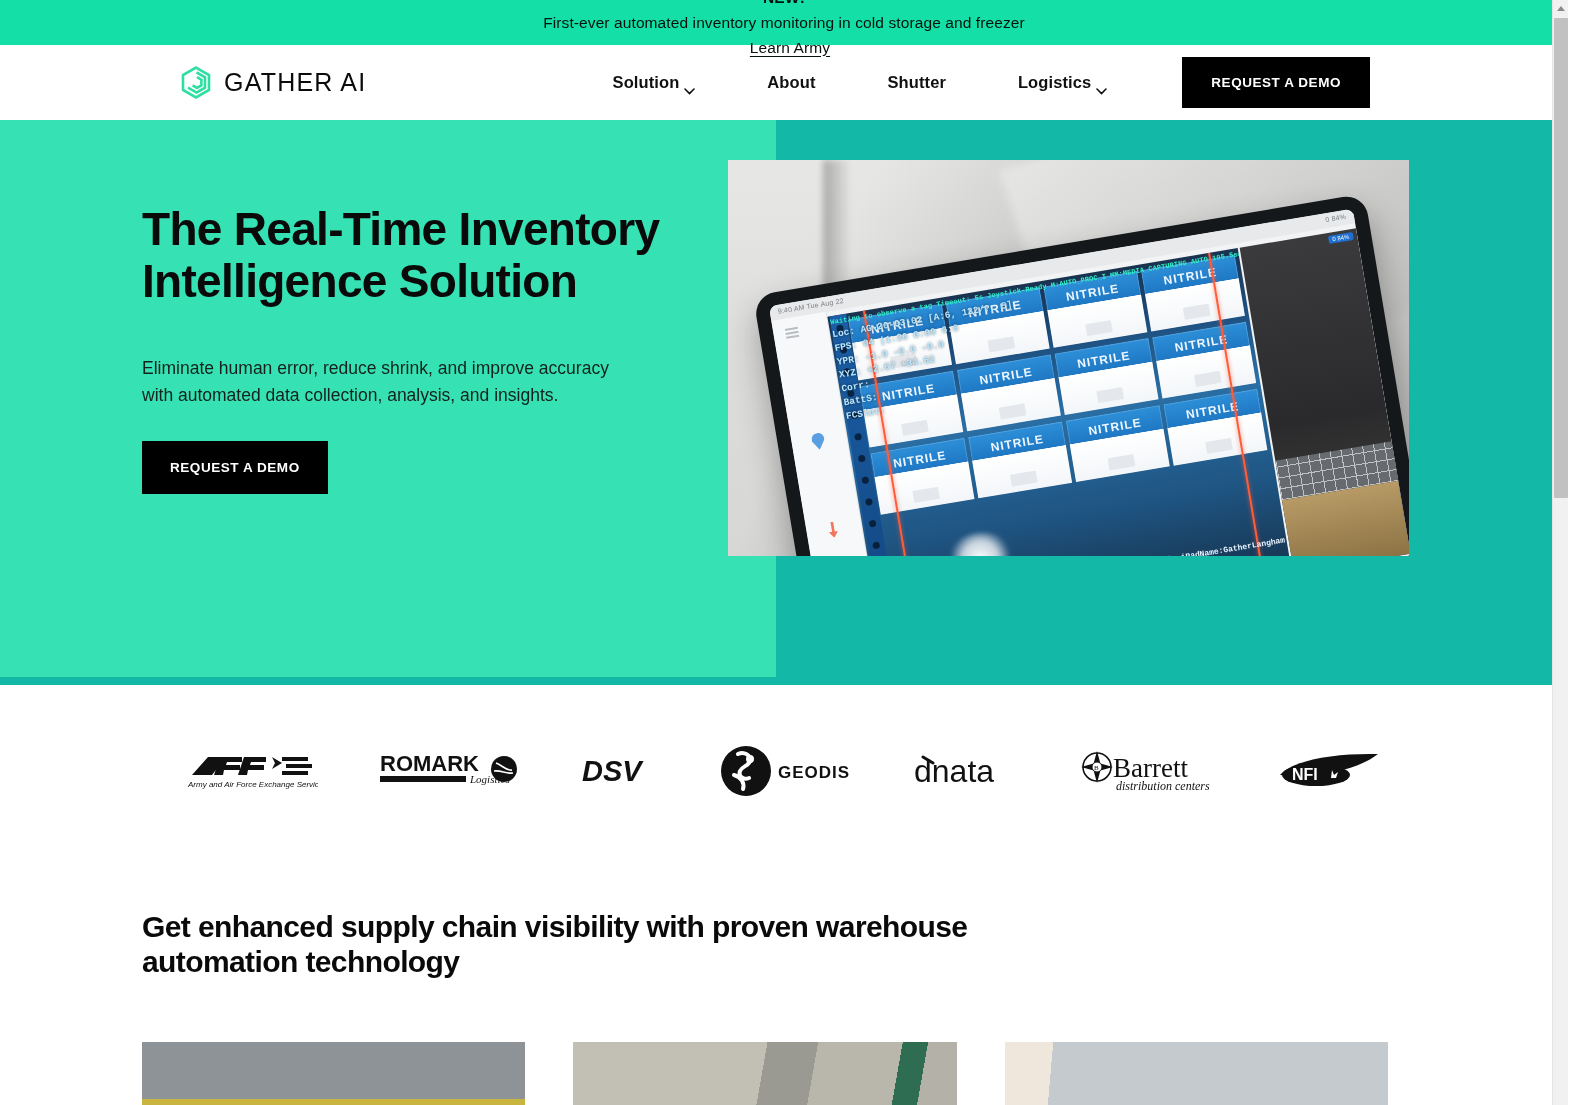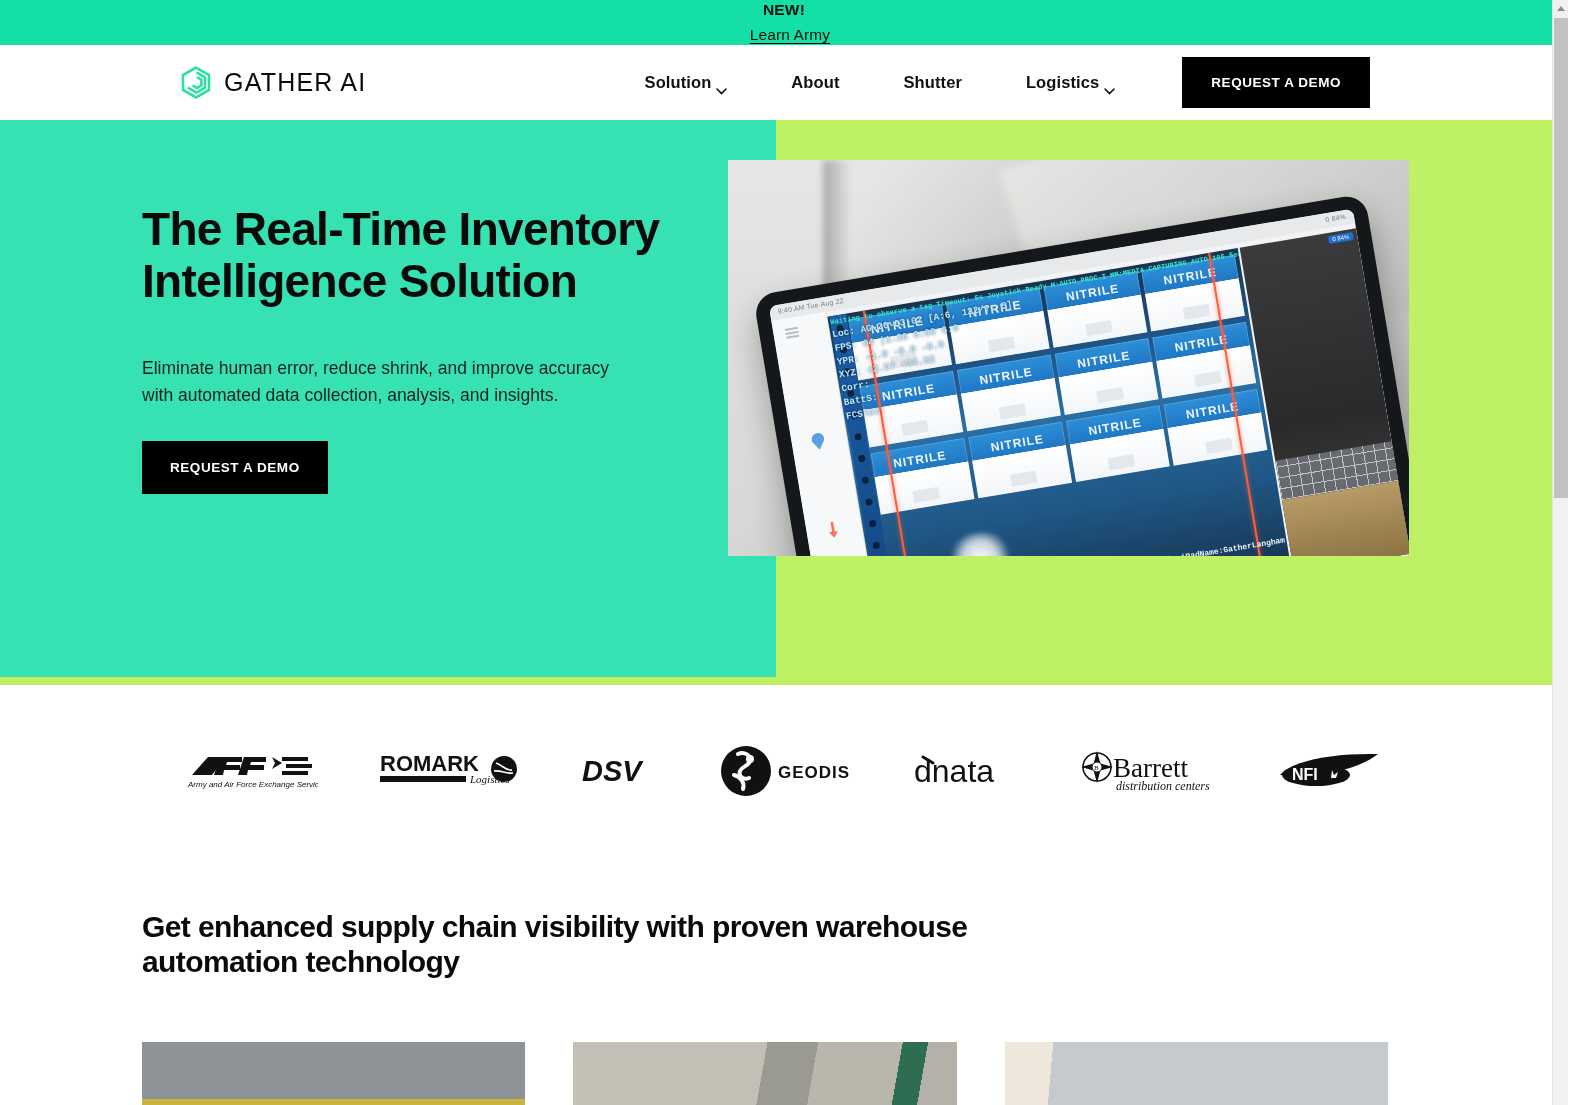--- a/index.html
+++ b/index.html
@@ -57,21 +57,21 @@
     font-weight: 500;
     letter-spacing: 1.2px;
     color: #0b0b0b;
     white-space: nowrap;
   }
 
   .nav {
     margin-left: auto;
     display: flex;
     align-items: center;
-    gap: 8px;
+    gap: 16px;
   }
   .nav-item {
     display: flex;
     align-items: center;
     gap: 5px;
     font-size: 16.5px;
     font-weight: 700;
     color: #111111;
     padding: 0 28px;
     cursor: pointer;
@@ -95,21 +95,21 @@
     cursor: pointer;
     white-space: nowrap;
     border: none;
     font-family: "Liberation Sans", sans-serif;
   }
 
   
   .hero {
     position: relative;
     height: 565px;
-    background: #bef264;
+    background: #14b8a6;
   }
   .hero-green {
     position: absolute;
     left: 0; top: 0;
     width: 776px;
     height: 557px;
     background: #36E2B4;
   }
   .hero-copy {
     position: absolute;
@@ -381,20 +381,21 @@
     border-radius: 1px;
   }
 </style>
 </head>
 <body>
 
 <div class="page">
 
   <div class="banner">
     <span class="banner-new">NEW!</span>
+    <span class="banner-text">First-ever automated inventory monitoring in cold storage and freezer</span>
     <a class="banner-link">Learn Army</a>
   </div>
 
   <div class="header">
     <div class="brand">
       <span class="brand-mark">
         <svg width="30" height="33" viewBox="0 0 30 33" fill="none">
           <path d="M15 1.6 28 9v15L15 31.4 2 24V9z" stroke="#2FDFA2" stroke-width="2.6" fill="none"></path>
           <path d="M15.5 6.4 24 11.3v10.4l-8.5 4.9-8.5-4.9" stroke="#2FDFA2" stroke-width="2.6" fill="none"></path>
           <path d="M16 11.1l4.4 2.6v5.6L16 21.9l-4.4-2.6" stroke="#2FDFA2" stroke-width="2.6" fill="none"></path>

